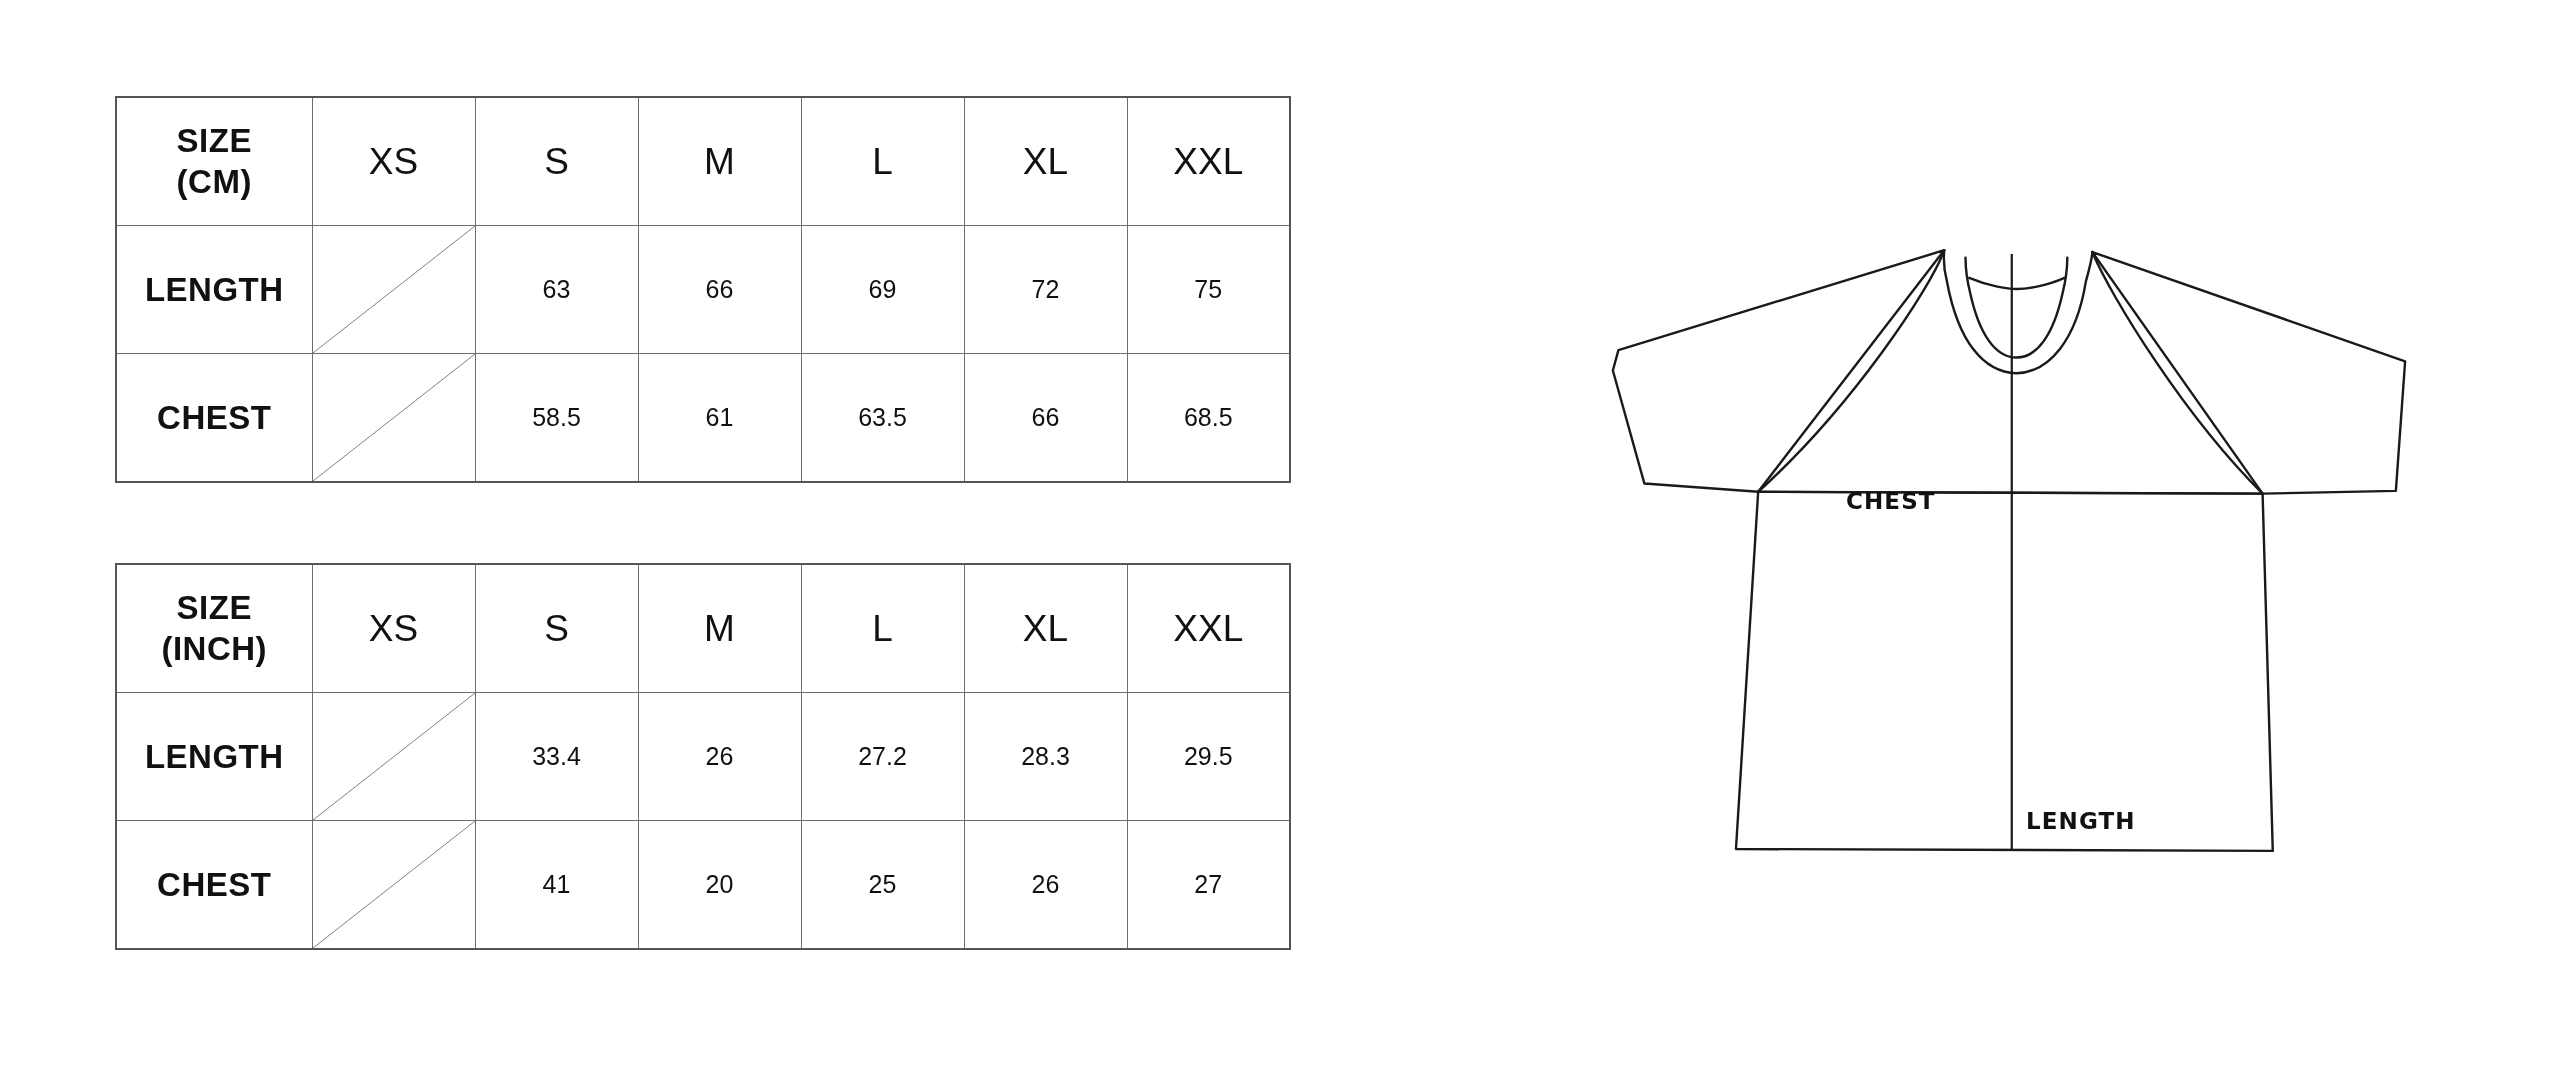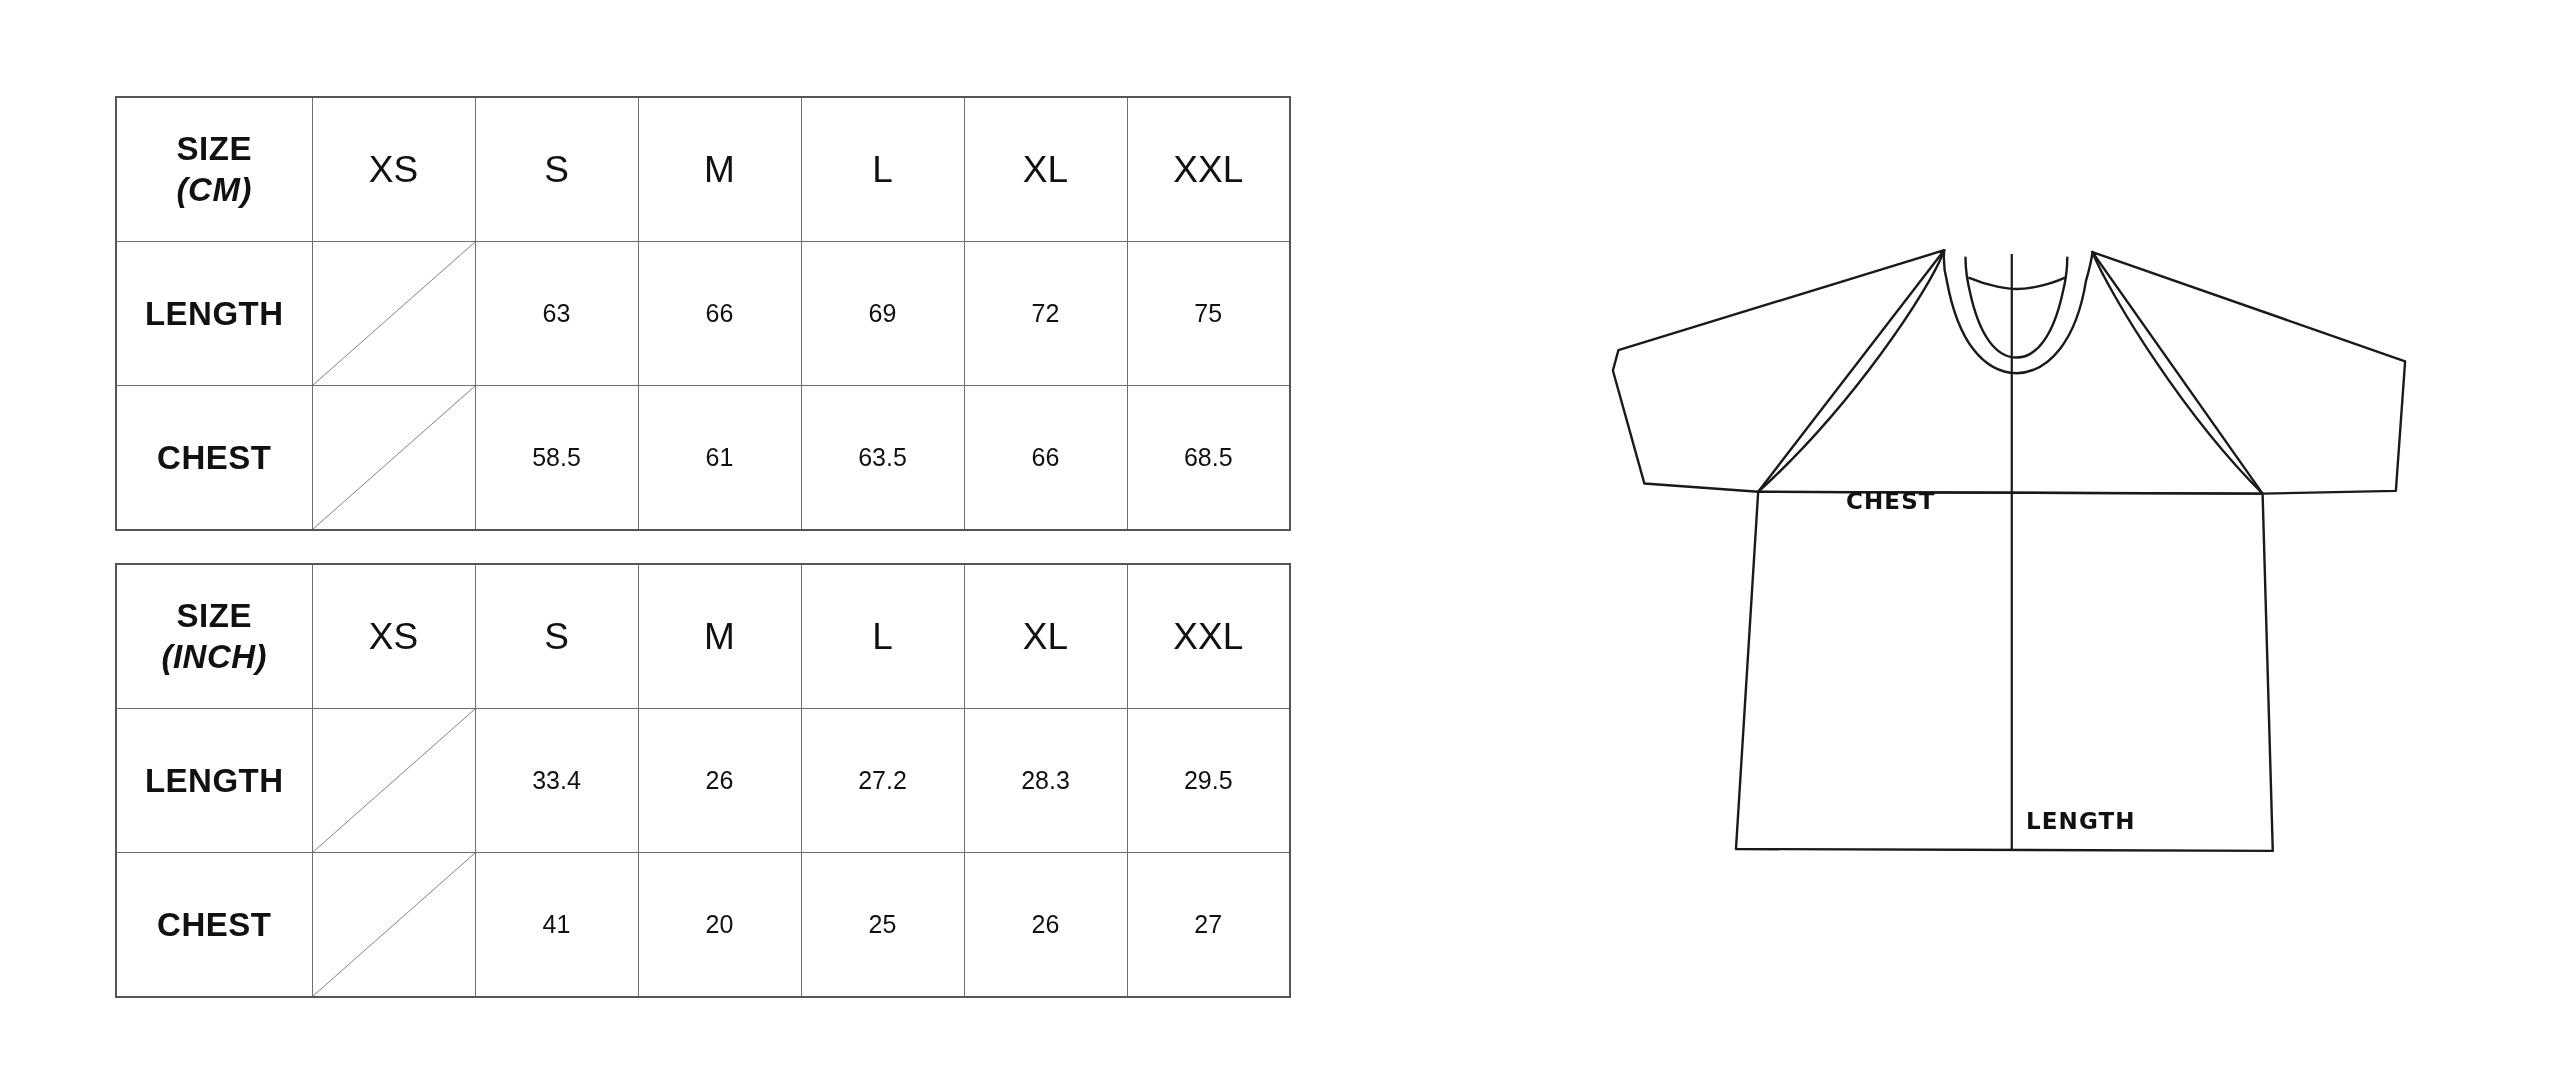--- a/index.html
+++ b/index.html
@@ -21,21 +21,21 @@
     position: absolute;
     border-collapse: collapse;
     table-layout: fixed;
   }
   .size-table td {
     border: 1.9px solid #6e6e6e;
     text-align: center;
     vertical-align: middle;
     color: #111111;
     background: #ffffff;
-    padding: 12px;
+    padding: 4px;
     position: relative;
   }
   
   .size-table {
     border: 2.8px solid #555555;
   }
 
   #table-cm  { left: 115px; top: 96px;  width: 1174px; }
   #table-in  { left: 115px; top: 563px;  width: 1174px; }
 
@@ -48,21 +48,20 @@
   
   .hdr-label {
     font-size: 33px;
     font-weight: 700;
     letter-spacing: 0.5px;
     line-height: 1.22;
   }
   .hdr-label .unit {
     display: block;
     font-weight: 700;
-    font-style: italic;
   }
   
   .hdr-size {
     font-size: 37px;
     font-weight: 400;
   }
   
   .row-name {
     font-size: 33px;
     font-weight: 700;

